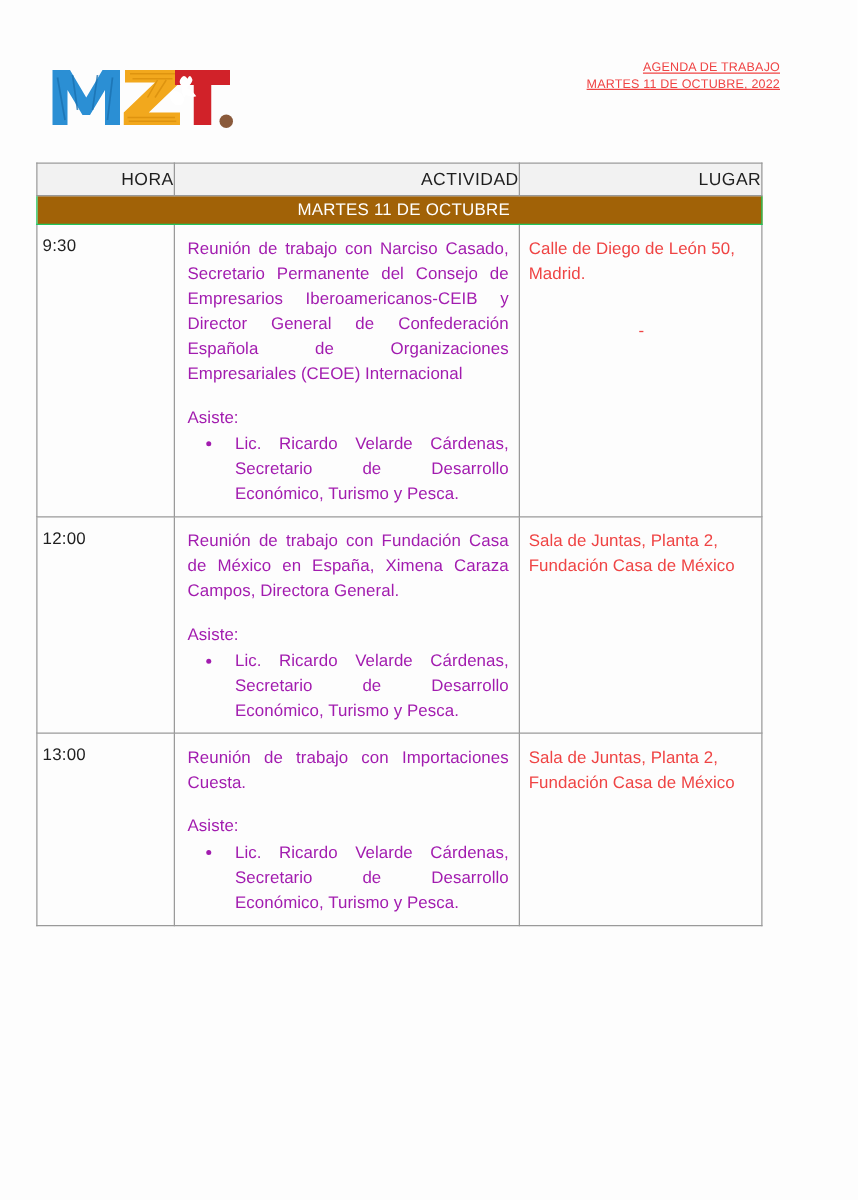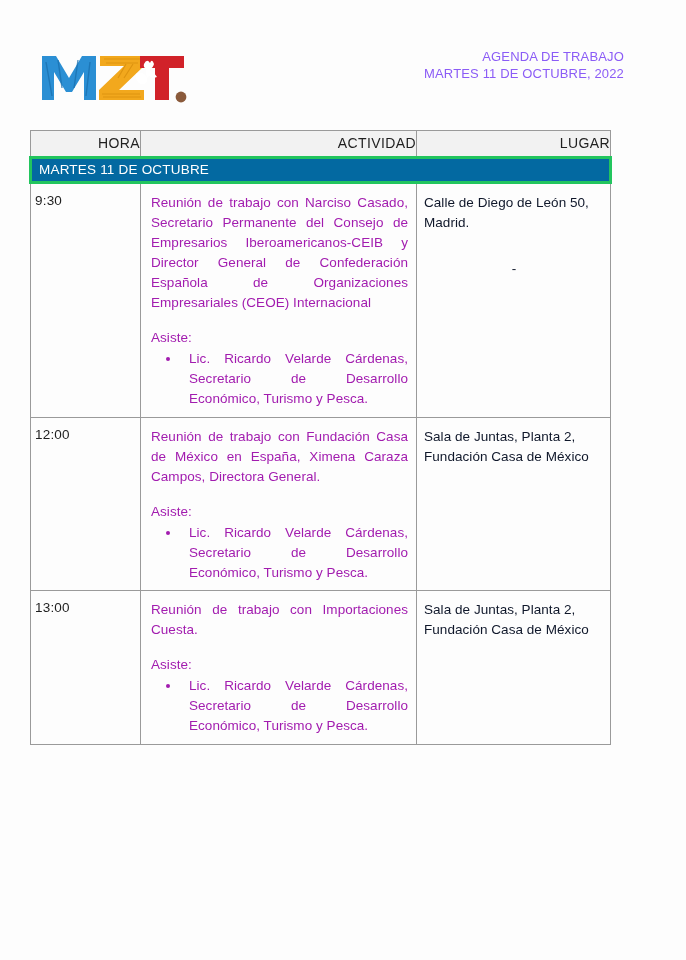--- a/index.html
+++ b/index.html
@@ -45,24 +45,25 @@
   }
   .logo svg { display: block; }
 
   
   .title-block {
     text-align: right;
     margin-top: 4px;
     line-height: 1.32;
   }
   .title-block div {
-    font-size: 13px;
+    font-size: 10px;
     letter-spacing: 0.15px;
-    color: #8b5cf6;
+    color: #ef4444;
     white-space: nowrap;
+    text-decoration: underline;
   }
 
   
   .agenda-table {
     position: absolute;
     left: 29px;
     top: 130px;
     width: 580px;
     border-collapse: collapse;
     table-layout: fixed;
@@ -86,29 +87,29 @@
     text-align: right;
     letter-spacing: .4px;
     color: #1f1f1f;
     height: 25px;
     line-height: 25px;
     padding: 0 2px;
   }
 
   
   .day-banner td {
-    background: #0369a1;
-    border: 3px solid #22c55e;
+    background: #a16207;
+    border: 1px solid #22c55e;
     color: #ffffff;
     font-size: 13.5px;
     letter-spacing: .2px;
     height: 22px;
     line-height: 22px;
     padding: 0 0 0 7px;
-    text-align: left;
+    text-align: center;
   }
 
   
   td.hora {
     text-align: left;
     font-size: 13.5px;
     color: #1f1f1f;
     padding: 9px 4px 6px 4px;
     letter-spacing: .2px;
   }
@@ -116,21 +117,21 @@
     font-size: 13.5px;
     color: #a21caf;
     padding: 9px 8px 8px 10px;
     text-align: justify;
     text-justify: inter-word;
     line-height: 1.48;
     letter-spacing: .05px;
   }
   td.lugar {
     font-size: 13.5px;
-    color: #0f172a;
+    color: #ef4444;
     padding: 9px 6px 8px 7px;
     line-height: 1.48;
     letter-spacing: .05px;
     text-align: left;
   }
 
   td.actividad p { margin: 0; }
   td.actividad p.desc { text-align: justify; text-align-last: left; }
   td.actividad p.desc-l { text-align: justify; text-align-last: left; }
 

